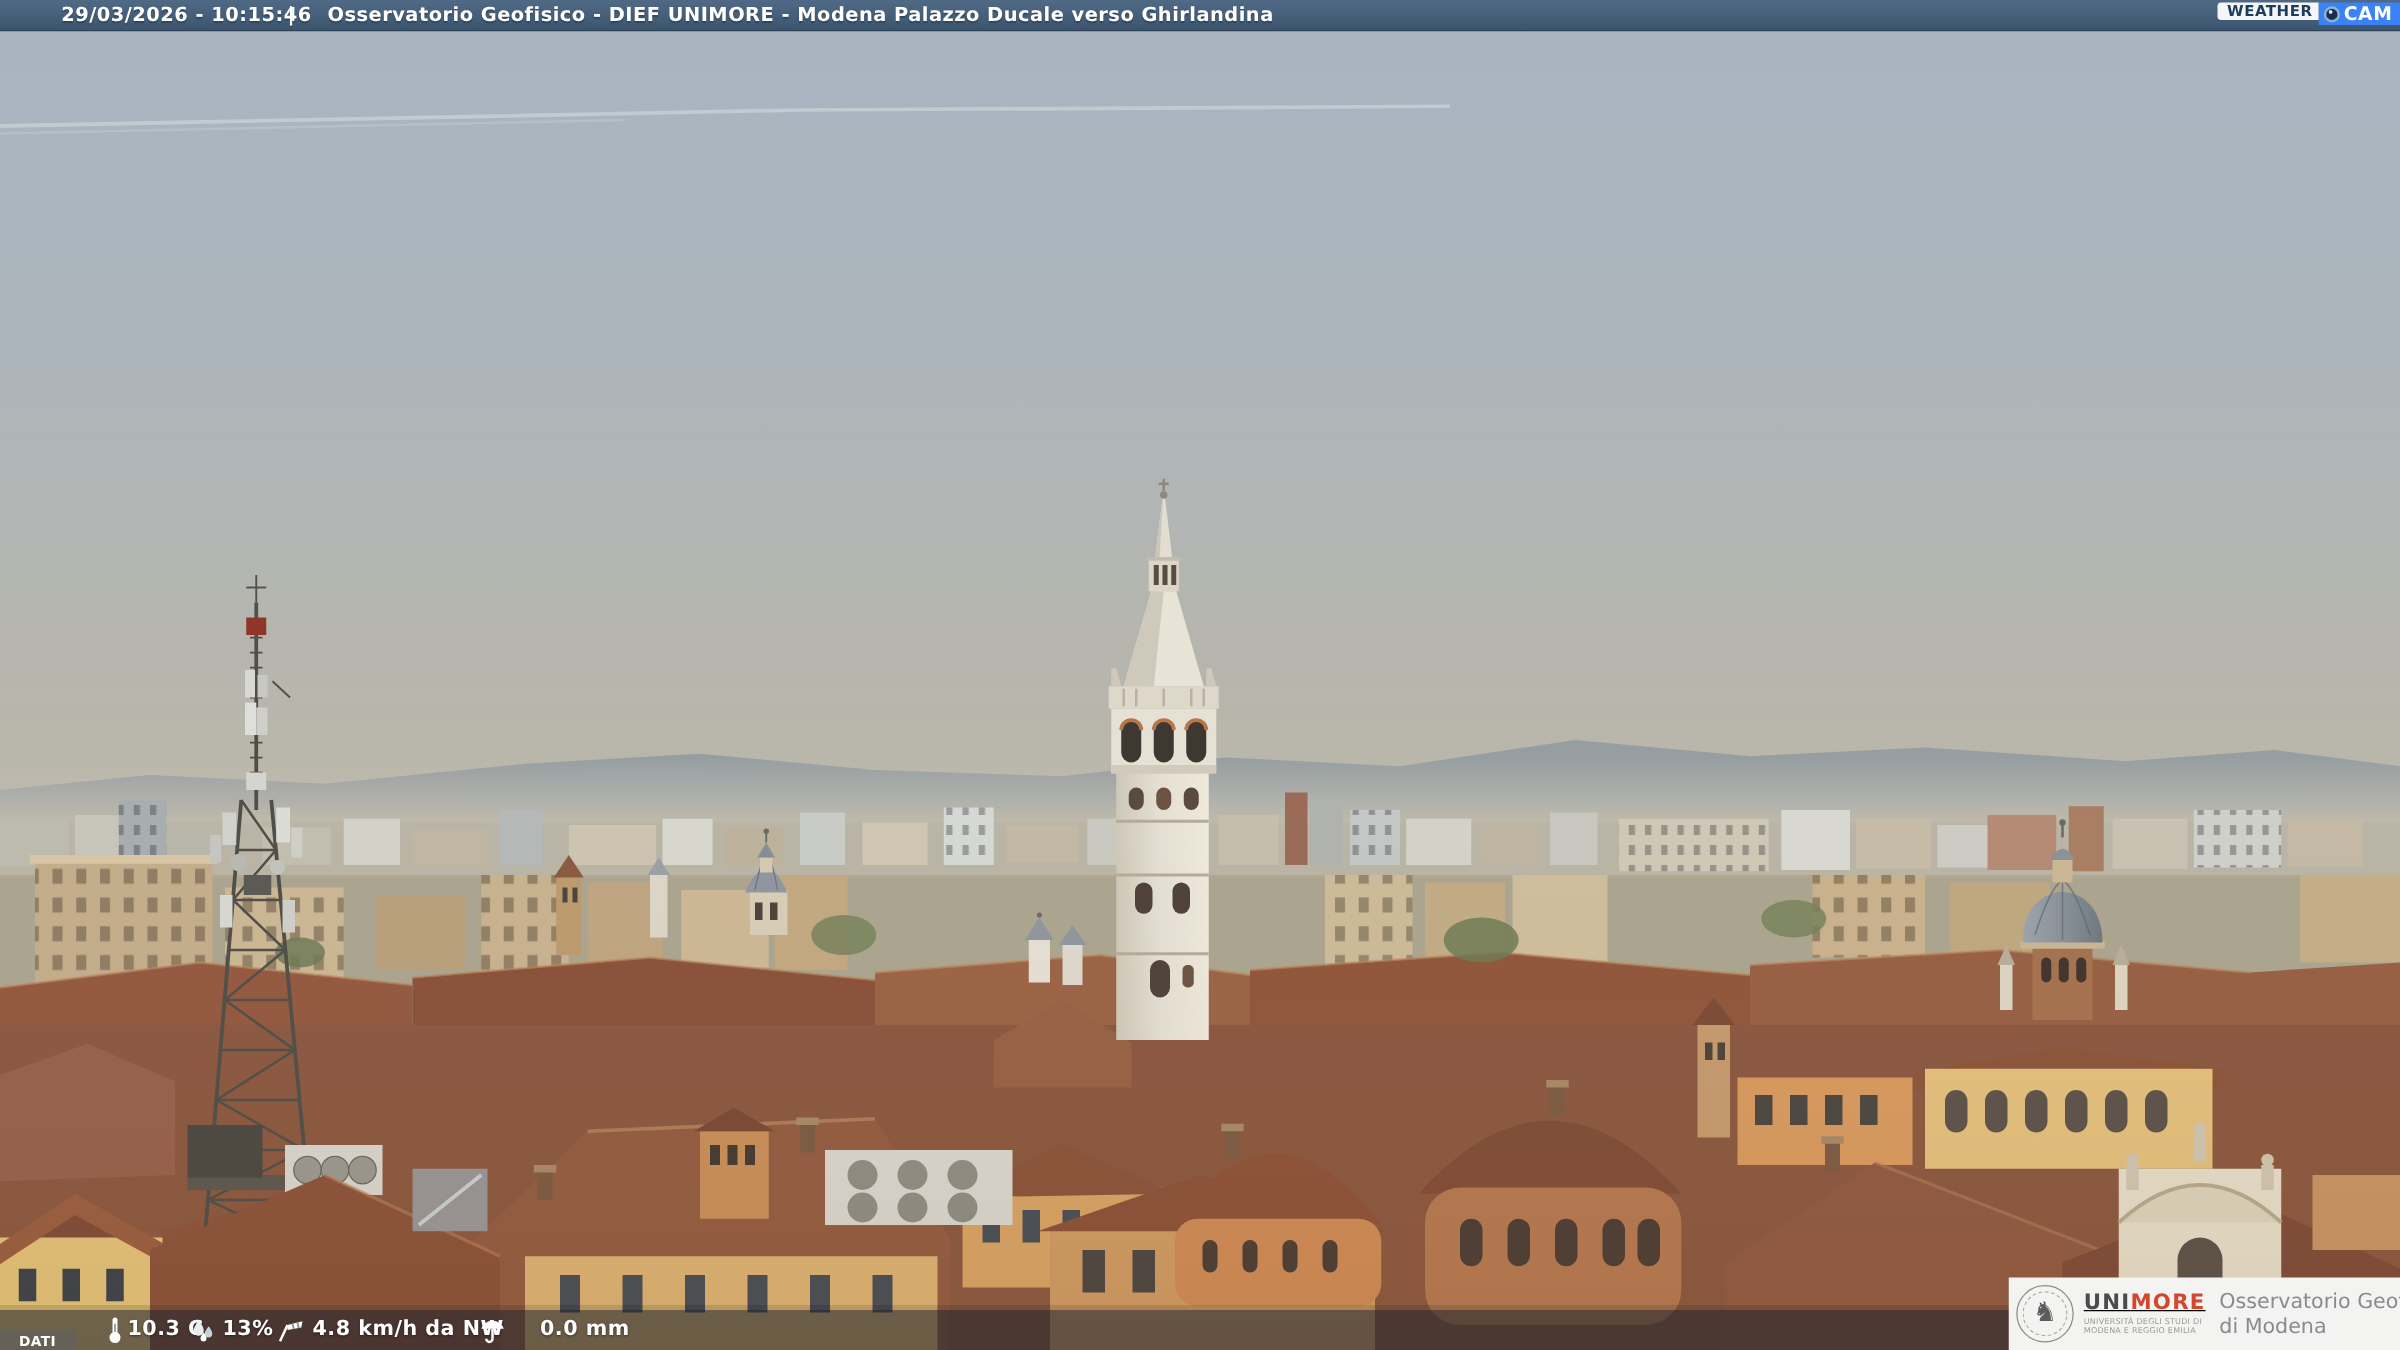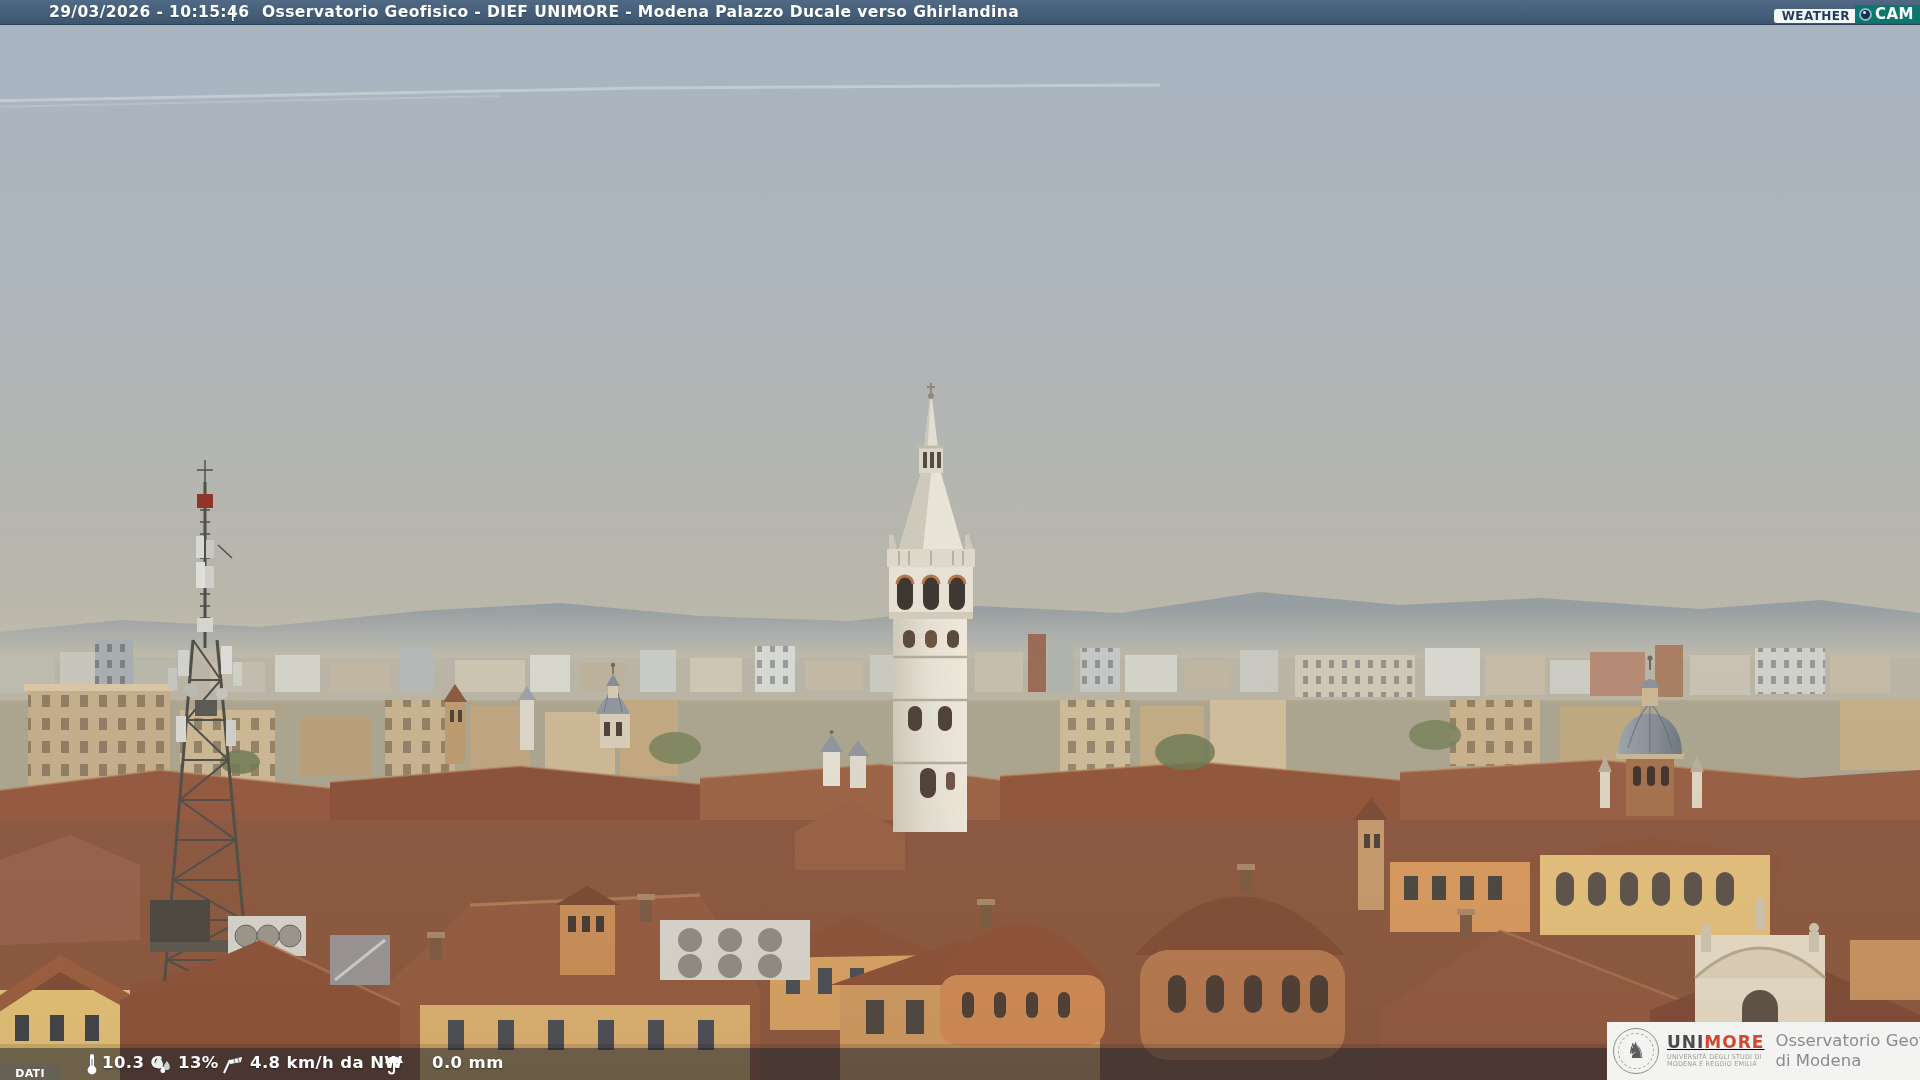--- a/index.html
+++ b/index.html
@@ -10,25 +10,25 @@
   #headerbar{left:0;top:0;width:1920px;height:24px;
     background:linear-gradient(#50false6a85 0%,#47617c 45%,#3c556f 100%);
     background:linear-gradient(#506a85 0%,#47617c 45%,#3c556f 100%);
     border-bottom:1px solid #2e4257;z-index:30;}
   #headerbar span{position:absolute;top:3px;color:#ffffff;font-size:15.5px;font-weight:bold;
     letter-spacing:.4px;white-space:nowrap;text-shadow:0 1px 1px rgba(0,0,0,.25);}
   #hdr-datetime{left:49px;}
   #hdr-sep{left:230px;}
   #hdr-title{left:262px;}
   
-  #wcam{right:0;top:2px;height:21px;display:flex;align-items:flex-end;z-index:31;}
+  #wcam{right:0;top:2px;height:21px;display:flex;align-items:flex-start;z-index:31;}
   #wcam .wleft{background:#f4f6f8;display:flex;align-items:center;padding:0 5px 0 8px;
      border-radius:3px 0 0 3px;}
   #wcam .wleft span{color:#1d3c5e;font-weight:bold;font-size:12px;letter-spacing:.4px;}
-  #wcam .wright{background:#0f766e;display:flex;align-items:center;gap:3px;padding:0 6px 0 4px;}
+  #wcam .wright{background:#3b82f6;display:flex;align-items:center;gap:3px;padding:0 6px 0 4px;}
   #wcam .cam-circle{width:13px;height:13px;border-radius:50%;background:#16304d;
      border:2px solid #8fb4d2;box-sizing:border-box;position:relative;}
   #wcam .cam-circle::after{content:"";position:absolute;left:2px;top:1.5px;width:3px;height:3px;
      border-radius:50%;background:#dcebf5;}
   #wcam .wright span{color:#ffffff;font-weight:bold;font-size:15px;letter-spacing:.5px;}
   
   #weatherbar{left:0;top:1048px;width:1920px;height:32px;background:rgba(28,36,48,.5);z-index:30;}
   #datimeteo{left:0;top:0;width:60px;height:32px;background:rgba(96,96,96,.55);
      color:#fff;font-size:11px;font-weight:bold;line-height:12px;text-align:center;
      padding-top:4px;box-sizing:border-box;letter-spacing:.3px;margin-top:16px;}

